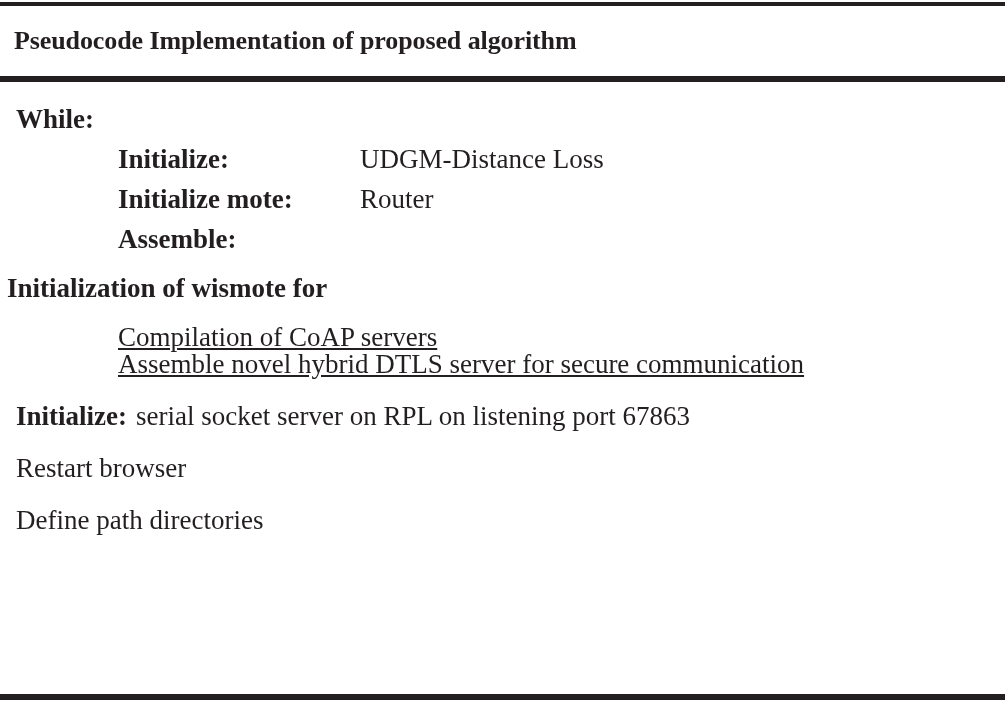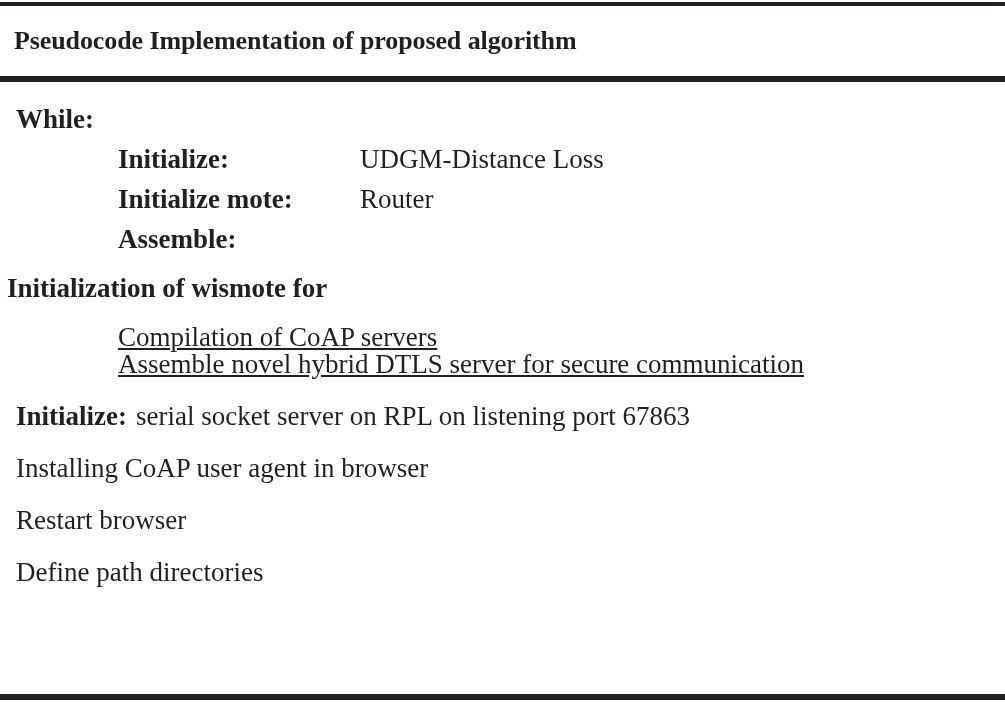--- a/index.html
+++ b/index.html
@@ -130,23 +130,20 @@
       <span class="plain">Assemble novel hybrid DTLS server for secure communication</span>
     </div>
 
     <div class="line line-step">
       <span class="bold">Initialize:</span>
       <span class="lead-gap"></span>
       <span class="plain">serial socket server on RPL on listening port 67863</span>
     </div>
 
 
-    <div class="line line-step">
-      <span class="plain">Installing CoAP user agent in browser</span>
-    </div>
 
     <div class="line line-step">
       <span class="plain">Restart browser</span>
     </div>
 
     <div class="line line-step">
       <span class="plain">Define path directories</span>
     </div>
 
   </div>

